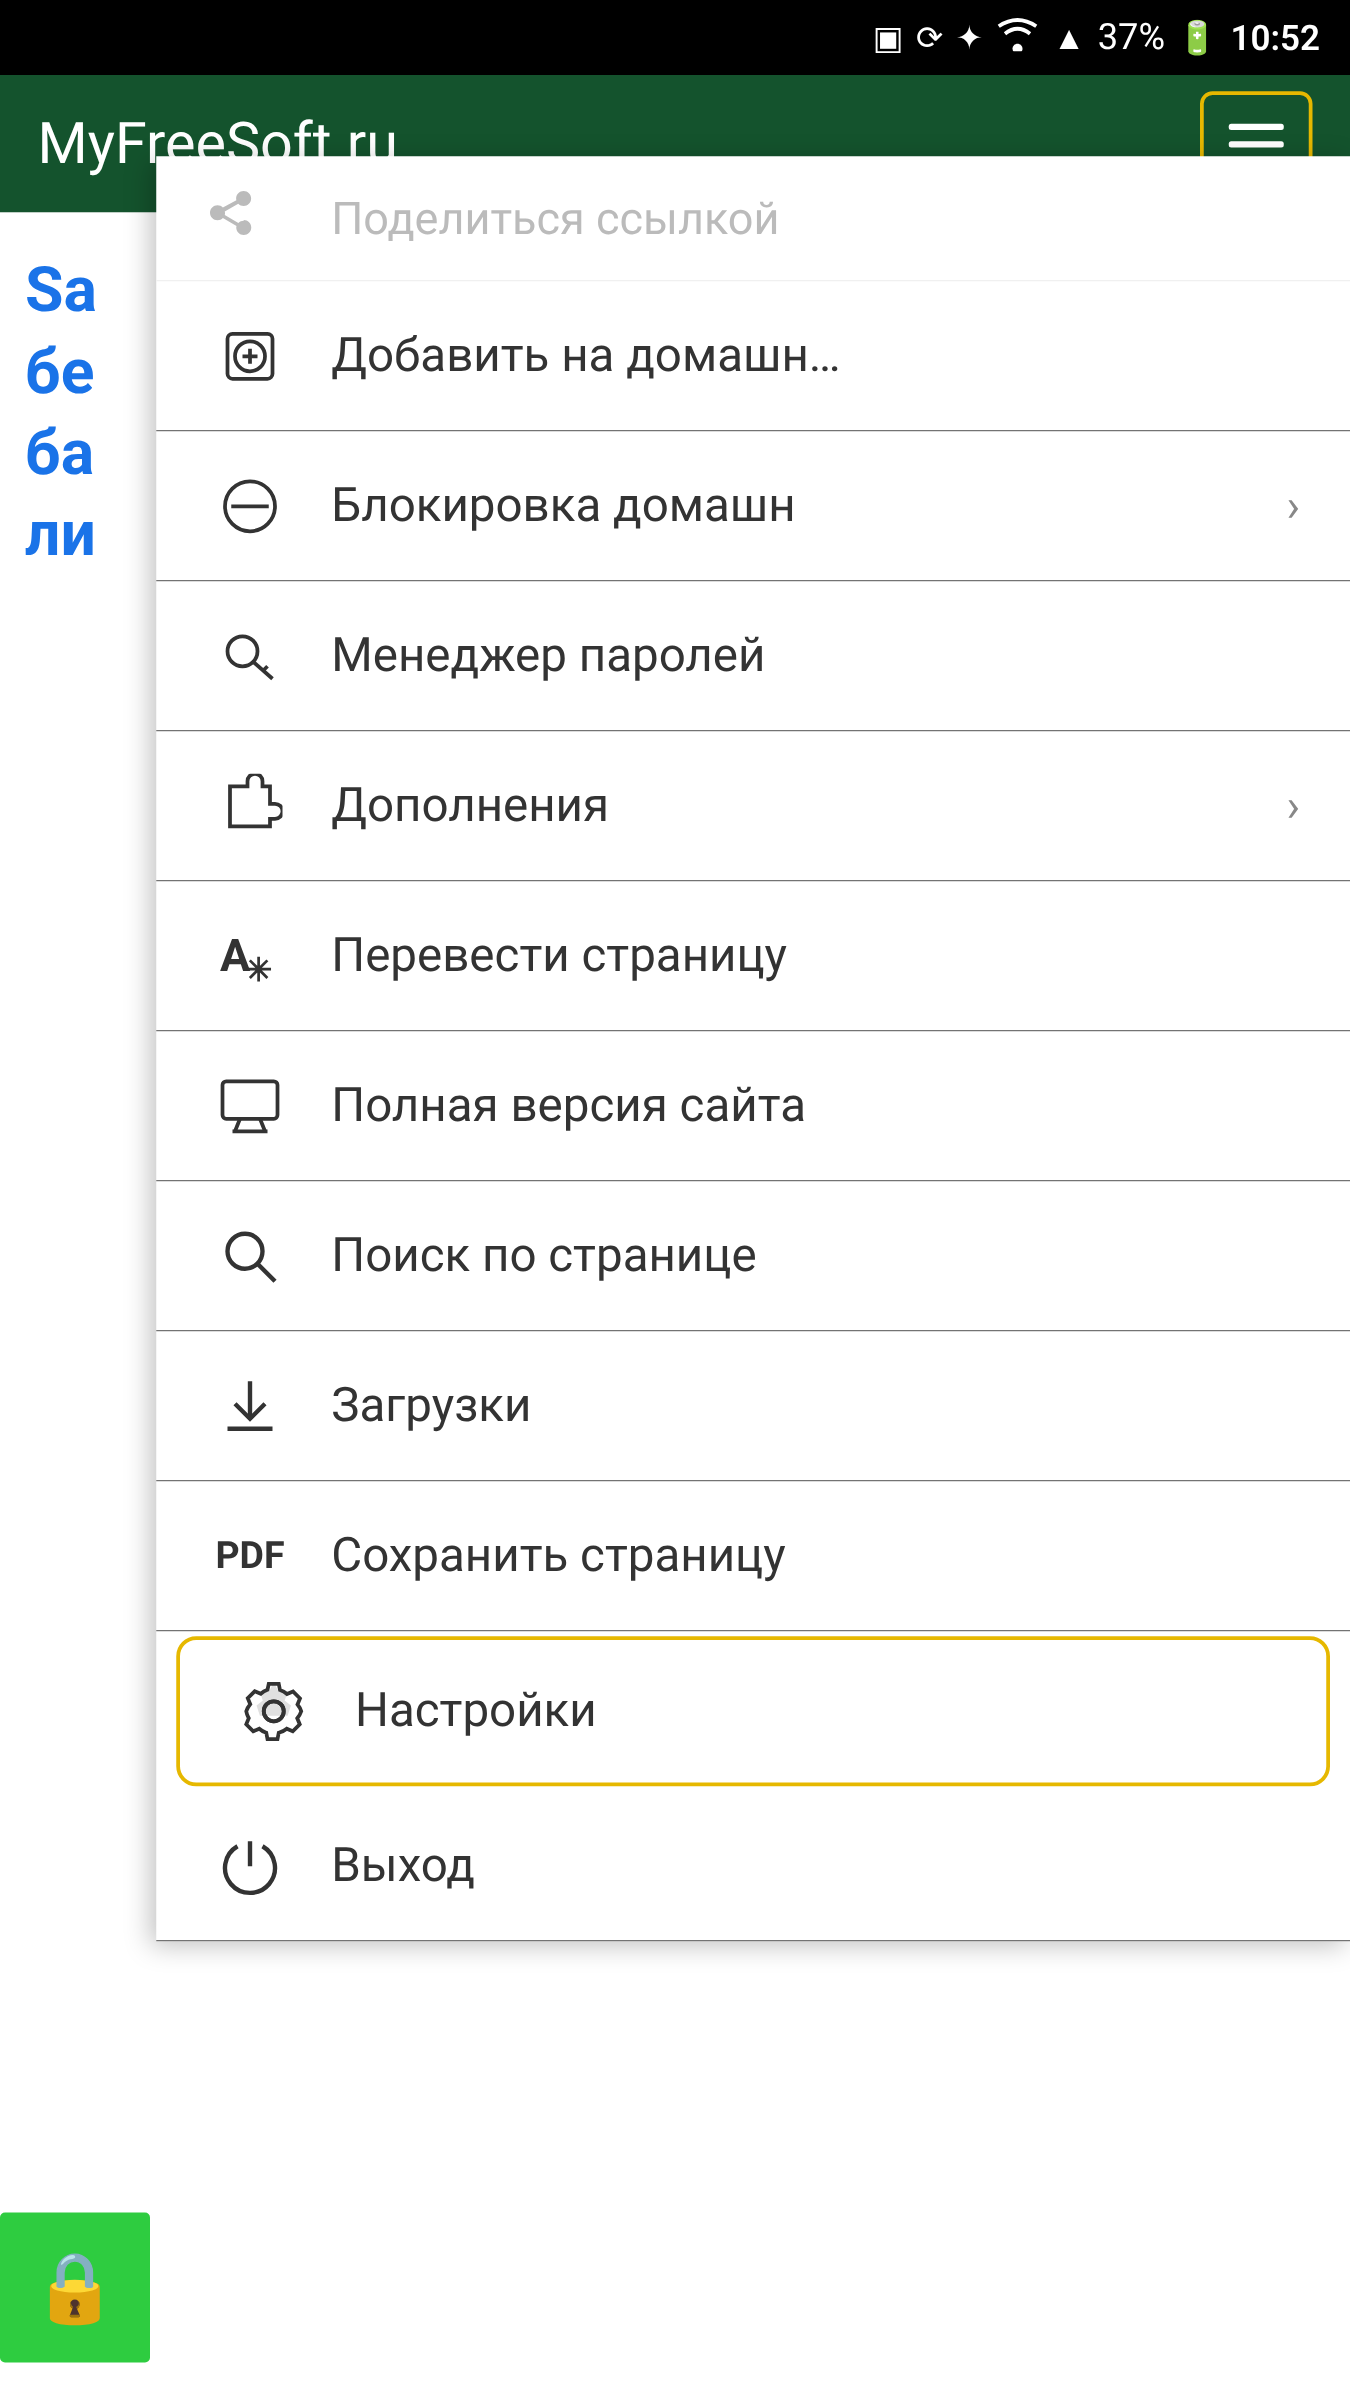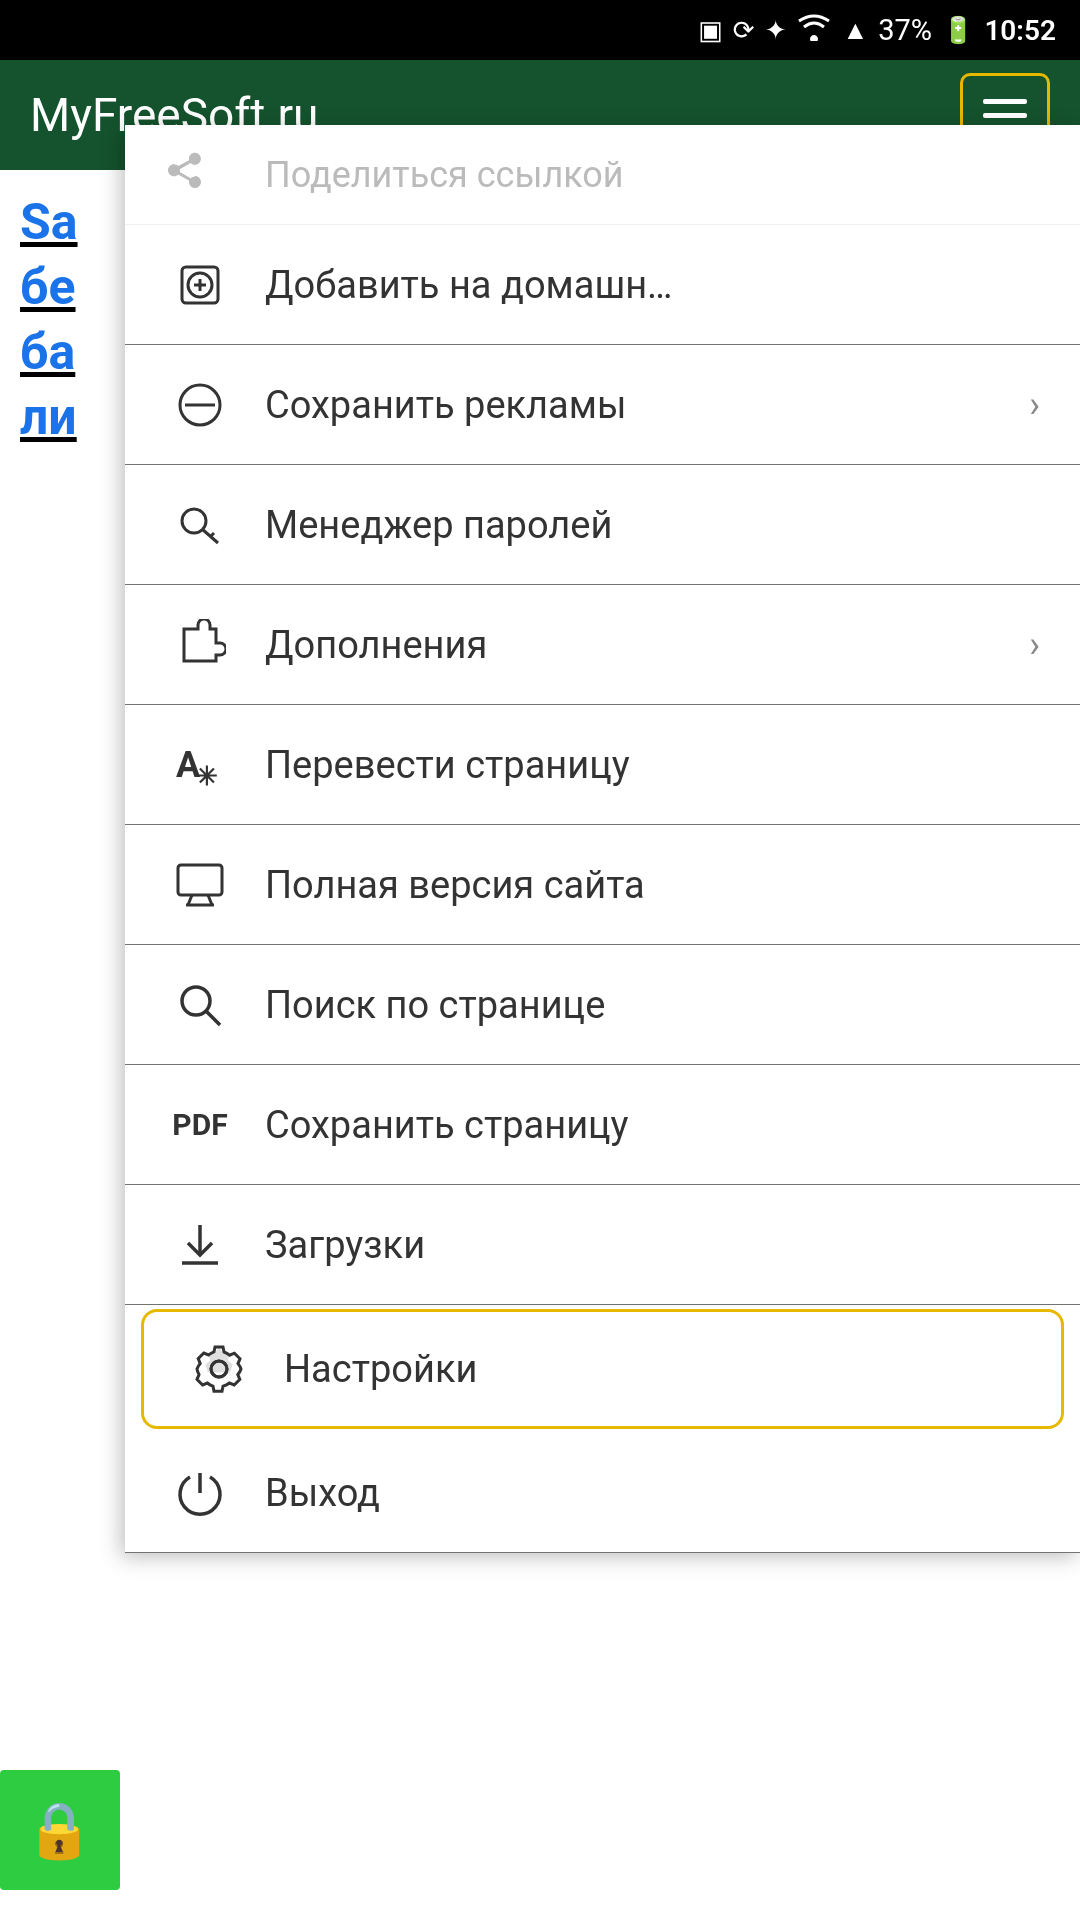--- a/index.html
+++ b/index.html
@@ -99,24 +99,23 @@
       width: 100%;
       height: calc(1920px - 170px);
       background: #fff;
       z-index: 1;
     }
 
     
     .bg-text {
       position: absolute;
       left: 0;
-      top: 0;
+      top: 11px;
       width: 130px;
       padding: 20px 0 0 20px;
-      text-decoration: underline;
     }
 
     .bg-link {
       color: #1a73e8;
       font-size: 50px;
       font-weight: 700;
       line-height: 1.3;
     }
 
     
@@ -297,21 +296,21 @@
       <span class="menu-item-label">Добавить на домашн…</span>
     </div>
 
     <div class="menu-item">
       <div class="menu-item-icon">
         <svg width="52" height="52" viewBox="0 0 52 52" fill="none" stroke="#333" stroke-width="3">
           <circle cx="26" cy="26" r="20"></circle>
           <line x1="11" y1="26" x2="41" y2="26"></line>
         </svg>
       </div>
-      <span class="menu-item-label">Сохранить рекламы</span>
+      <span class="menu-item-label">Блокировка домашн</span>
       <span class="menu-item-arrow">›</span>
     </div>
 
     <div class="menu-item">
       <div class="menu-item-icon">
         <svg width="52" height="52" viewBox="0 0 52 52" fill="none" stroke="#333" stroke-width="3">
           <circle cx="20" cy="22" r="12"></circle>
           <line x1="28" y1="30" x2="44" y2="44"></line>
           <line x1="36" y1="38" x2="40" y2="34"></line>
         </svg>
@@ -355,35 +354,35 @@
       <div class="menu-item-icon">
         <svg width="52" height="52" viewBox="0 0 52 52" fill="none" stroke="#333" stroke-width="3.5">
           <circle cx="22" cy="22" r="14"></circle>
           <line x1="32" y1="32" x2="46" y2="46"></line>
         </svg>
       </div>
       <span class="menu-item-label">Поиск по странице</span>
     </div>
 
     <div class="menu-item">
-      <div class="menu-item-pdf-text">PDF</div>
-      <span class="menu-item-label">Сохранить страницу</span>
-    </div>
-
-    <div class="menu-item">
       <div class="menu-item-icon">
         <svg width="52" height="52" viewBox="0 0 52 52" fill="none" stroke="#333" stroke-width="3.5">
           <line x1="26" y1="6" x2="26" y2="36"></line>
           <polyline points="14,24 26,36 38,24"></polyline>
           <line x1="8" y1="44" x2="44" y2="44"></line>
         </svg>
       </div>
       <span class="menu-item-label">Загрузки</span>
     </div>
 
+    <div class="menu-item">
+      <div class="menu-item-pdf-text">PDF</div>
+      <span class="menu-item-label">Сохранить страницу</span>
+    </div>
+
     <div class="menu-item settings-highlighted">
       <div class="menu-item-icon">
         <svg width="52" height="52" viewBox="0 0 52 52" fill="none" stroke="#333" stroke-width="3">
           <circle cx="26" cy="26" r="8"></circle>
           <path d="M26 6 l3 6 h6 l-2 6 5 4 -2 6 h-20 l-2 -6 5 -4 -2 -6 h6 z" fill="#333" opacity="0.15"></path>
           <circle cx="26" cy="26" r="8" stroke="#333"></circle>
 
           <path d="M22 4h8l1 5a16 16 0 0 1 5.6 3.2l4.8-2 5.6 5.6-2 4.8A16 16 0 0 1 48 26v0a16 16 0 0 1-3.2 5.6l2 4.8-5.6 5.6-4.8-2A16 16 0 0 1 30 43.2l-1 5h-8l-1-5a16 16 0 0 1-5.6-3.2l-4.8 2L4 36.4l2-4.8A16 16 0 0 1 4 26v0a16 16 0 0 1 3.2-5.6l-2-4.8L10.8 10l4.8 2A16 16 0 0 1 21 8.8z" stroke="#333" fill="none"></path>
         </svg>
       </div>

